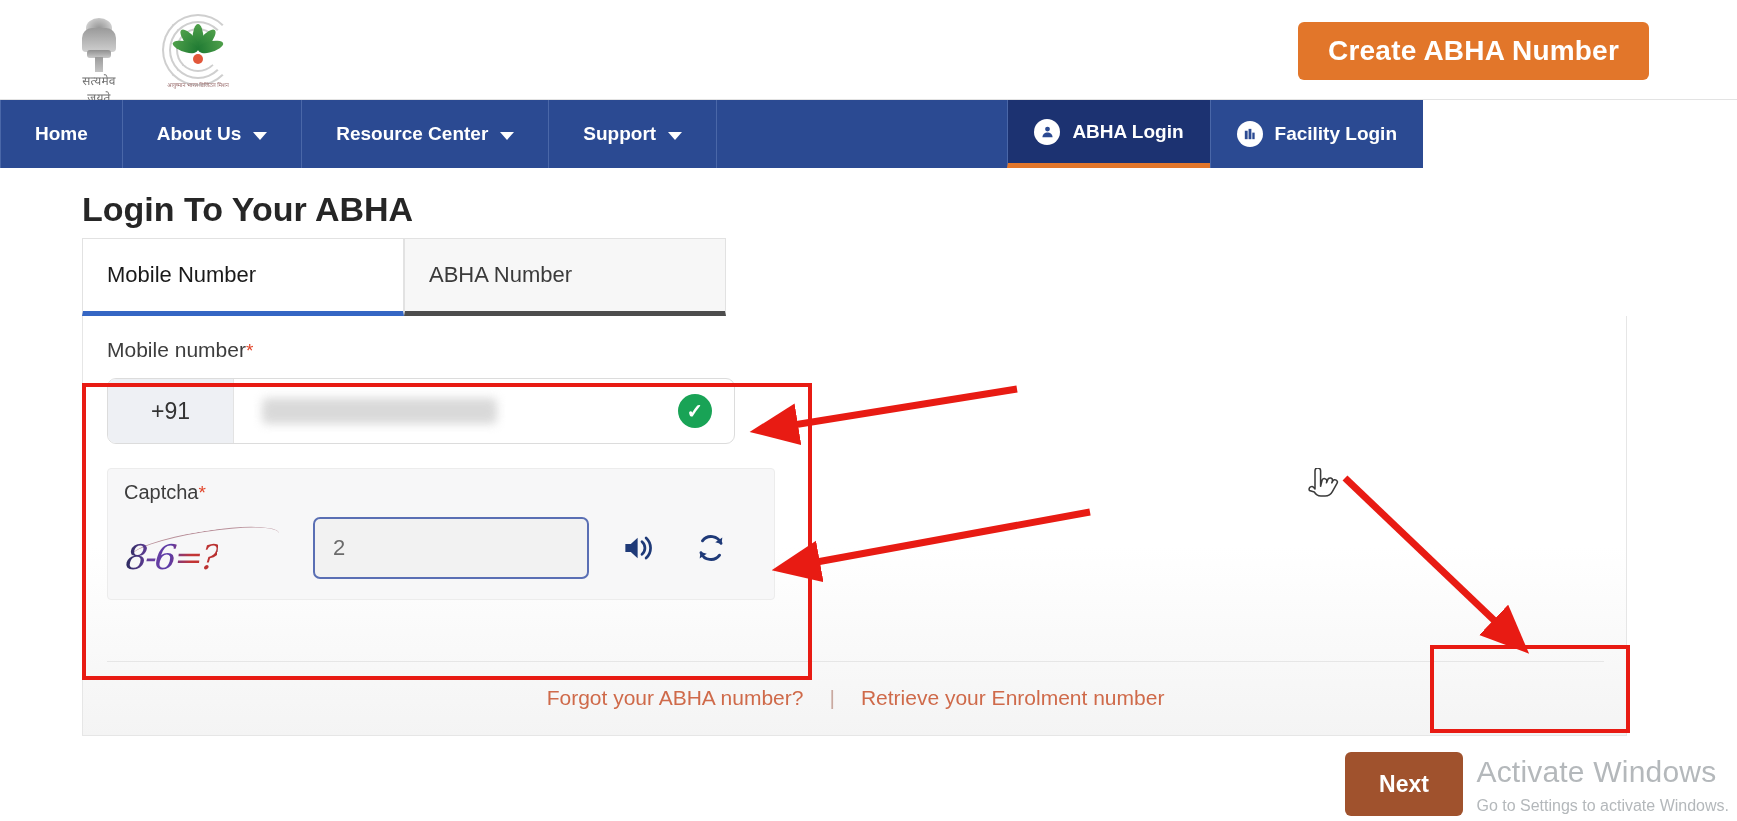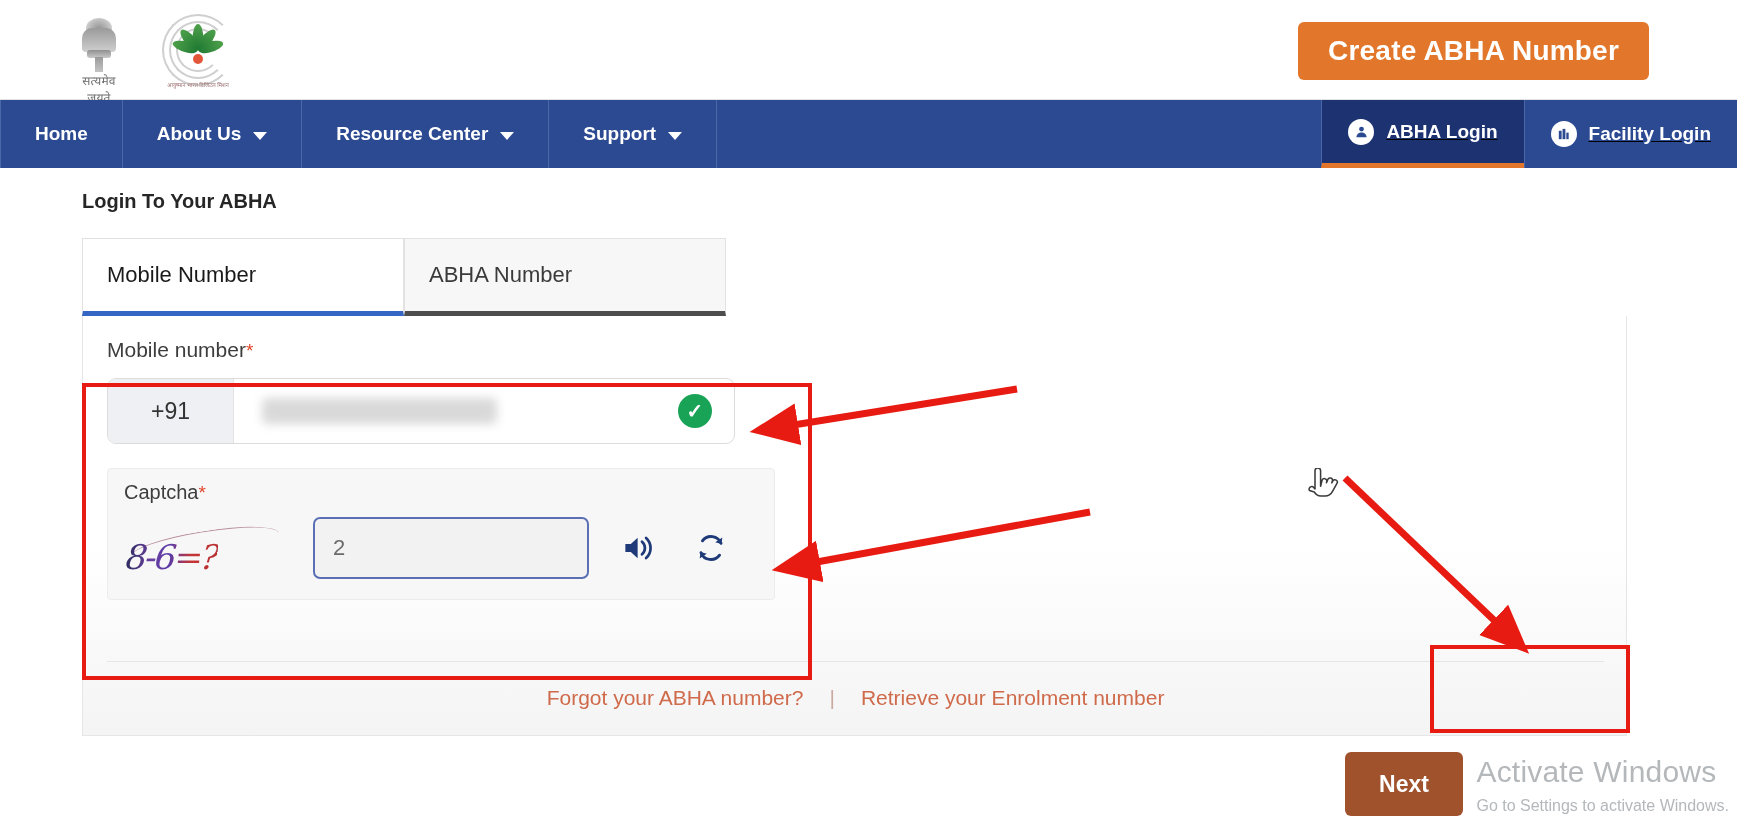--- a/index.html
+++ b/index.html
@@ -59,60 +59,60 @@
     background: #e2762a; color: #ffffff;
     border: none; border-radius: 6px;
     font-family: "Liberation Sans", sans-serif;
     font-size: 28px; font-weight: bold; letter-spacing: 0.2px;
     display:flex; align-items:center; justify-content:center;
     cursor: pointer;
   }
 
   
   .navbar {
-    position: absolute; left:0; top:100px; width:1737px; height:68px;
+    position: absolute; left:0; top:100px; width:1423px; height:68px;
     background: #2b4a92;
     display: flex; align-items: stretch; text-align: right;
   }
   .nav-left { display:flex; align-items:stretch; }
   .nav-item {
     display:flex; align-items:center; gap:12px;
     padding: 0 34px; color:#ffffff;
     font-size: 19px; font-weight: bold;
     border-right: 1px solid #4a67a8;
     cursor: pointer;
     white-space: nowrap;
   }
   .nav-item:first-child { border-left: 1px solid #4a67a8; }
   .caret { display:inline-block; width:0; height:0;
      border-left:7px solid transparent; border-right:7px solid transparent;
      border-top:8px solid #ffffff; margin-top:3px; }
   .nav-spacer { flex: 1 1 auto; }
-  .nav-right { display:flex; align-items:stretch;text-decoration:underline; }
+  .nav-right { display:flex; align-items:stretch; }
   .nav-tab {
     display:flex; align-items:center; gap:12px;
     padding: 0 26px; color:#ffffff;
     font-size:19px; font-weight:bold; white-space:nowrap;
     border-left: 1px solid #4a67a8;
     cursor: pointer;
   }
   .nav-tab.active { background: #1c3271; border-bottom: 5px solid #e2762a; }
   .tab-ico {
     width:26px; height:26px; border-radius:50%;
     background:#ffffff; color:#2b4a92;
     display:flex; align-items:center; justify-content:center;
     font-size:14px; font-weight:bold; flex:0 0 auto;
   }
   .tab-ico.square { border-radius:5px; }
 
   
   .page { position:absolute; left:0; top:168px; width:1737px; height:653px; background:#ffffff; }
   .page-title {
     position:absolute; left:82px; top:22px;
-    font-size: 20px; font-weight: bold; color:#262626;
+    font-size: 34px; font-weight: bold; color:#262626;
   }
   .tabs { position:absolute; left:82px; top:70px; display:flex; }
   .tab {
     width: 322px; height: 78px;
     display:flex; align-items:center; padding-left:24px;
     font-size: 22px; color:#3b3b3b;
     background:#ffffff; border:1px solid #e2e2e2;
     cursor:pointer;
   }
   .tab.selected { border-bottom: 5px solid #3566c4; color:#1a1a1a; }

